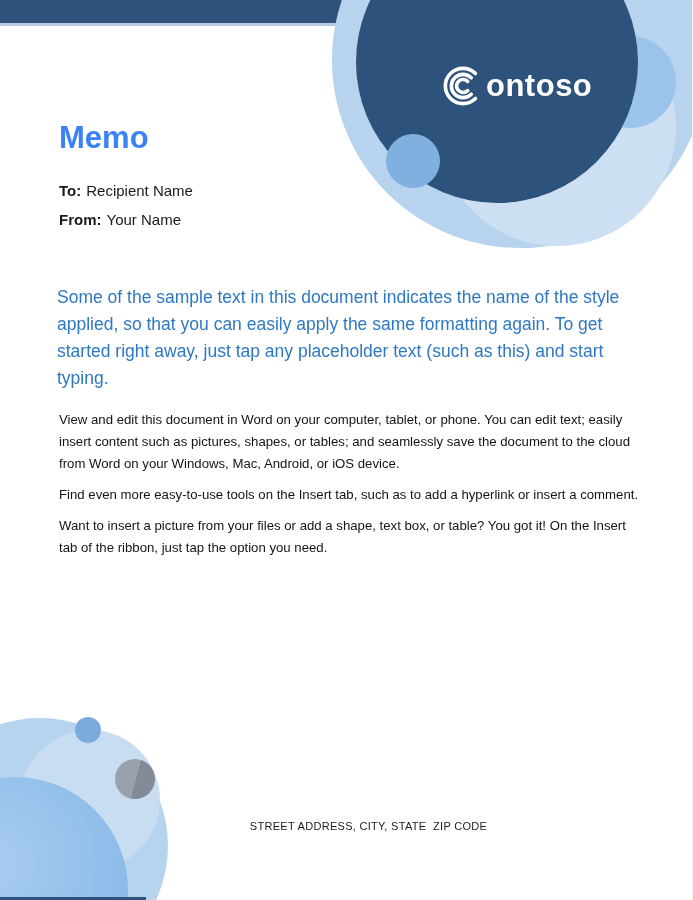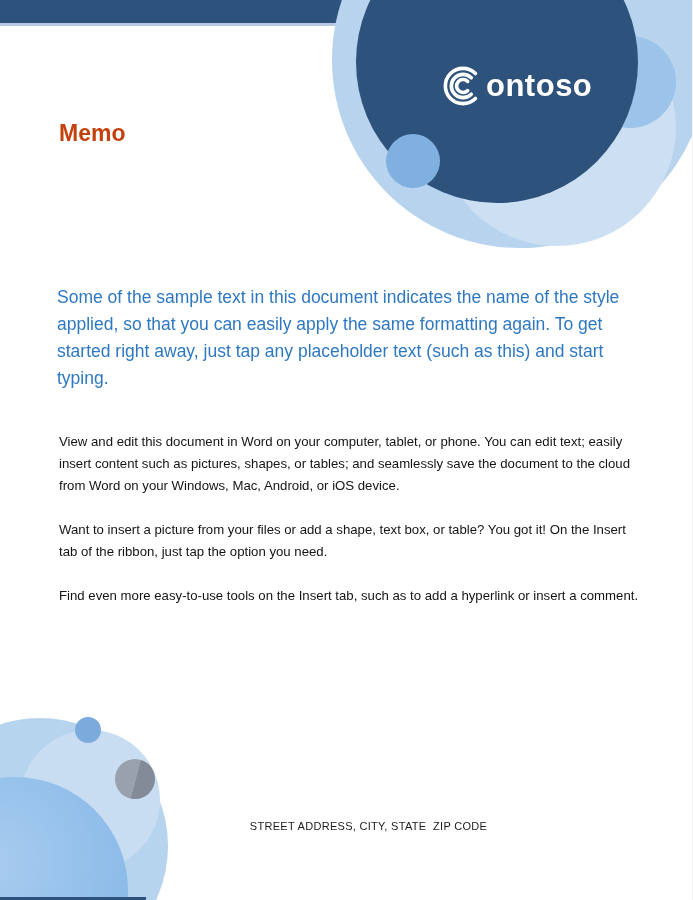--- a/index.html
+++ b/index.html
@@ -81,40 +81,40 @@
     background: linear-gradient(105deg, #99a1ac 52%, #828b97 52%);
   }
   .bottom-edge-strip {
     position: absolute; left: 0; top: 897px; width: 146px; height: 3px;
     background: #2d527b;
   }
 
   
   .memo-title {
     position: absolute; left: 59px; top: 120px;
-    font-size: 23px; font-weight: 700; color: #c2410c;
+    font-size: 31px; font-weight: 700; color: #3b82f6;
   }
   .meta {
     position: absolute; left: 59px; top: 176px;
     font-size: 15px; color: #1a1a1a;
   }
   .meta-row { line-height: 29px; }
   .meta-label { font-weight: 700; }
   .meta-value { margin-left: 5px; }
   .meta-row:nth-child(3) .meta-value { margin-left: 9px; }
 
   .lead-paragraph {
     position: absolute; left: 57px; top: 284px; width: 602px;
     font-size: 17.5px; line-height: 27px; color: #2e78c2;
   }
   .body-copy {
     position: absolute; left: 59px; top: 409px; width: 585px;
     font-size: 13.2px; line-height: 22px; color: #141414;
   }
-  .body-copy p { margin-bottom: 9px; margin-top: 22px; }
+  .body-copy p { margin-bottom: 9px; }
 
   .page-footer {
     position: absolute; left: 0; top: 819px; width: 693px;
     text-align: center;
     font-size: 11px; line-height: 15px; color: #1c1c1c;
     letter-spacing: 0.3px;
   }
   .page-footer div { white-space: pre-wrap; padding-left: 44px; }
 </style>
 </head>
@@ -143,25 +143,31 @@
 <div class="circle bl-light"></div>
 <div class="circle bl-lighter"></div>
 <div class="circle bl-mid"></div>
 <div class="circle bl-small"></div>
 <div class="circle bl-gray"></div>
 <div class="bottom-edge-strip"></div>
 
 <h1 class="memo-title">Memo</h1>
 
 <div class="meta">
+  <div class="meta-row">
+    <span class="meta-label">To:</span><span class="meta-value">Recipient Name</span>
+  </div>
+  <div class="meta-row">
+    <span class="meta-label">From:</span><span class="meta-value">Your Name</span>
+  </div>
 </div>
 
 <p class="lead-paragraph">Some of the sample text in this document indicates the name of the style applied, so that you can easily apply the same formatting again. To get started right away, just tap any placeholder text (such as this) and start typing.</p>
 
 <div class="body-copy">
   <p>View and edit this document in Word on your computer, tablet, or phone. You can edit text; easily insert content such as pictures, shapes, or tables; and seamlessly save the document to the cloud from Word on your Windows, Mac, Android, or iOS device.</p>
+  <p>Find even more easy-to-use tools on the Insert tab, such as to add a hyperlink or insert a comment.</p>
   <p>Want to insert a picture from your files or add a shape, text box, or table? You got it! On the Insert tab of the ribbon, just tap the option you need.</p>
-  <p>Find even more easy-to-use tools on the Insert tab, such as to add a hyperlink or insert a comment.</p>
 </div>
 
 <footer class="page-footer">
   <div>STREET ADDRESS, CITY, STATE  ZIP CODE</div>
 </footer>
 
 </body></html>

